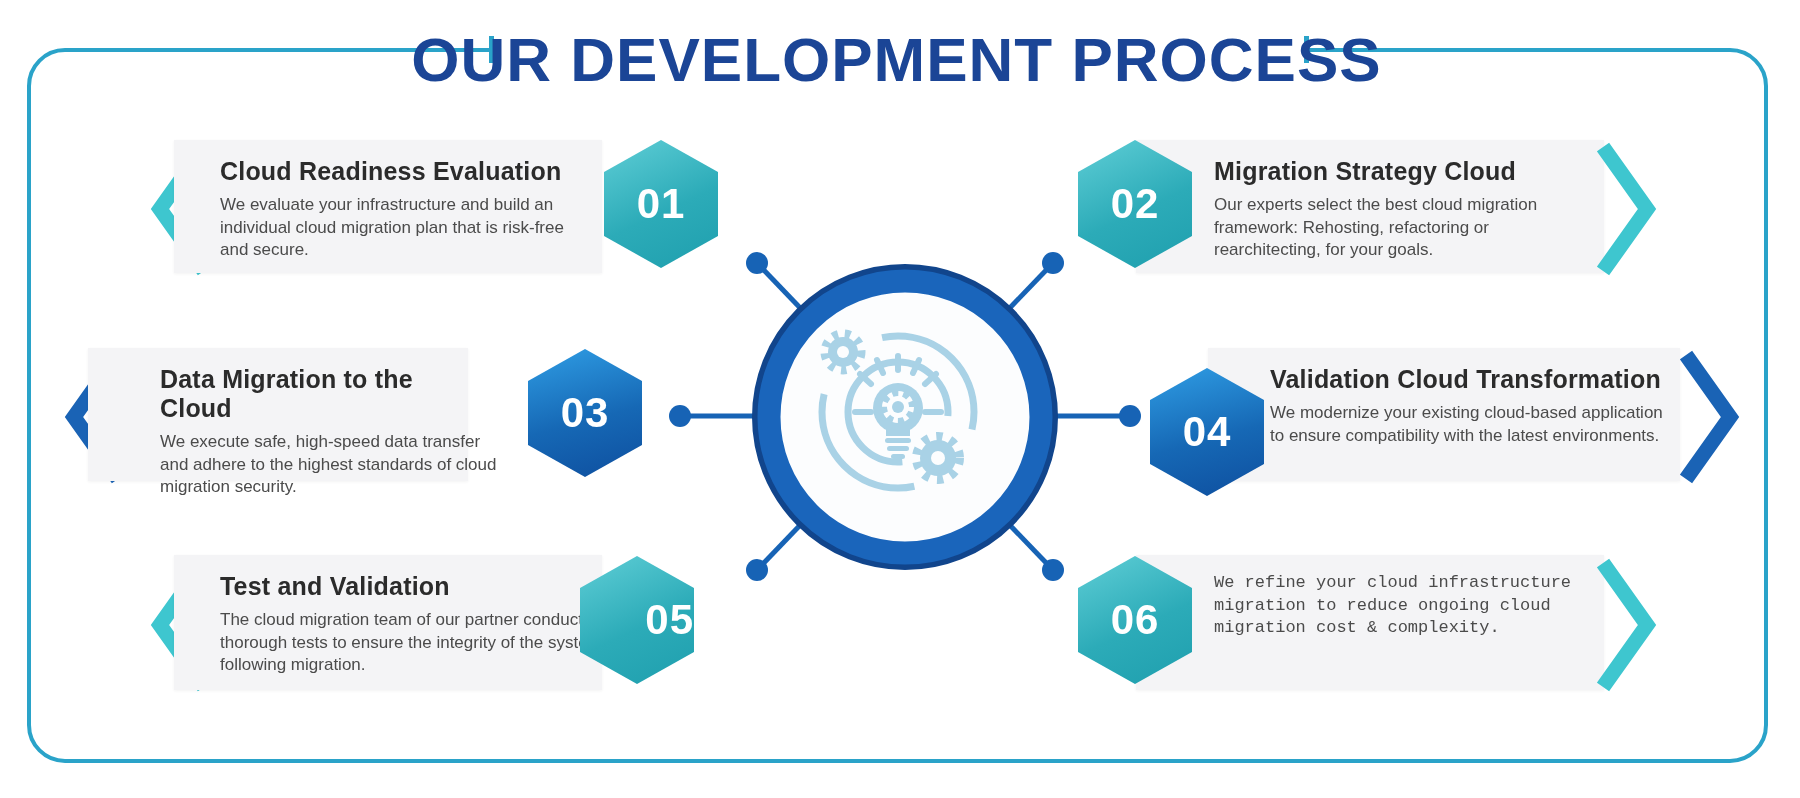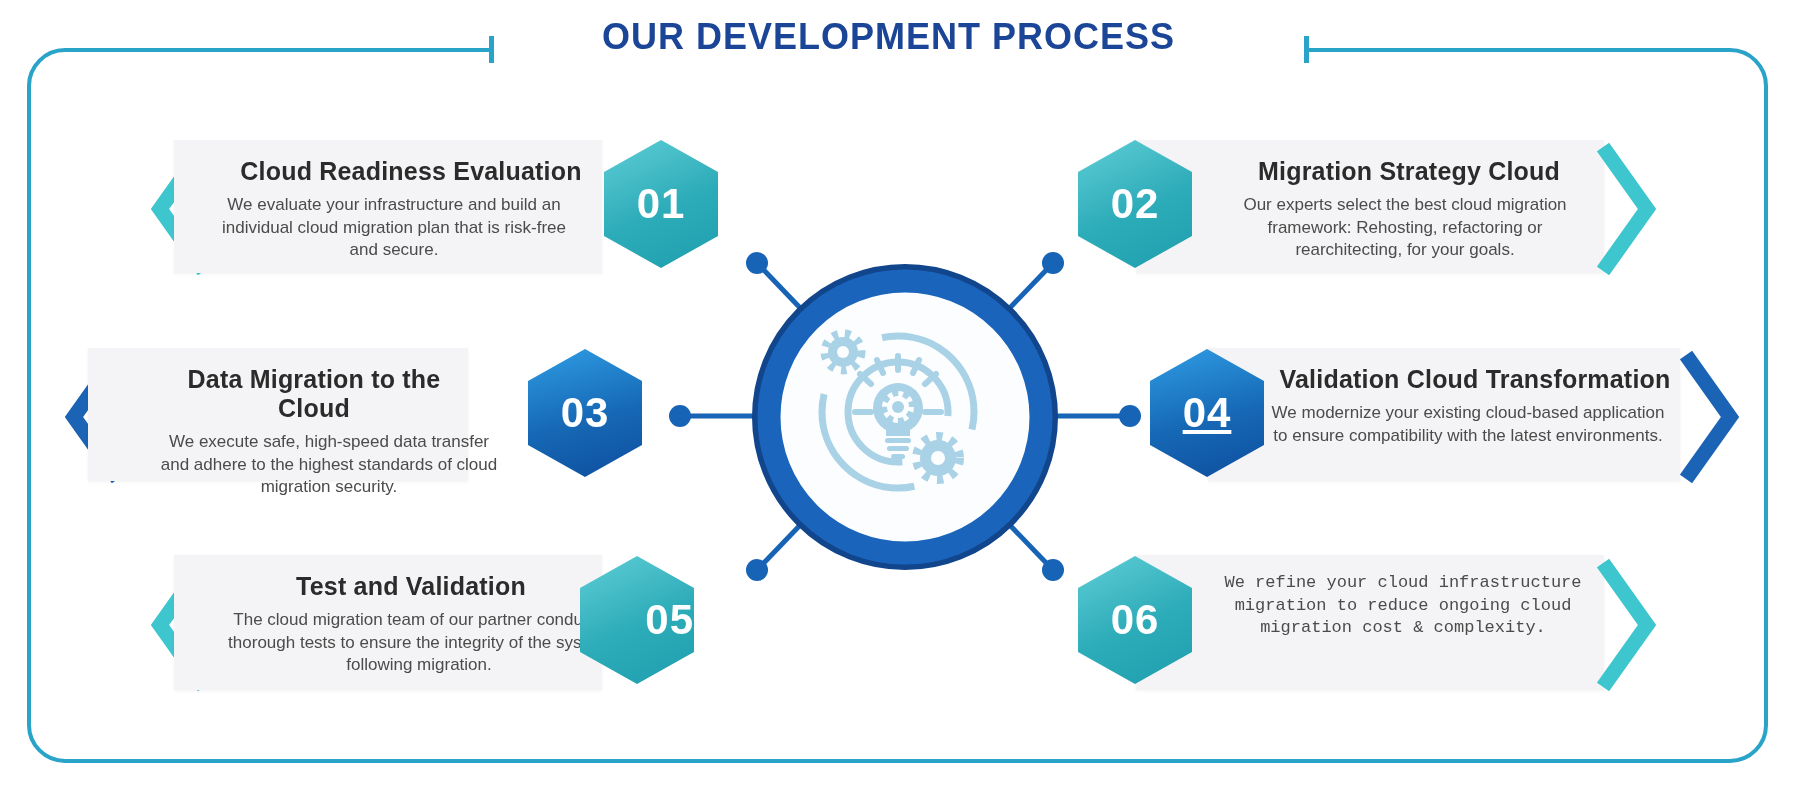--- a/index.html
+++ b/index.html
@@ -10,28 +10,27 @@
   
   .frame{
     position:absolute;left:27px;top:48px;width:1741px;height:715px;
     border:4px solid #2aa3c9;border-radius:38px;box-sizing:border-box;
   }
   .title-mask{position:absolute;left:492px;top:24px;width:814px;height:48px;background:#ffffff;}
   .title-tick{position:absolute;top:36px;width:5px;height:27px;background:#2aa3c9;}
   .title-tick.left{left:489px;}
   .title-tick.right{left:1304px;}
   .page-title{
-    position:absolute;left:0;top:16px;width:1777px;text-align:center;margin:0;
-    font-size:36px;font-weight:bold;letter-spacing:1px;color:#1b4596;
+    position:absolute;left:0;top:16px;width:1777px;text-align:center;margin:8px;
+    font-size:62px;font-weight:bold;letter-spacing:1px;color:#1b4596;
   }
   
   .card{
     position:absolute;background:#f4f4f6;box-sizing:border-box;
     box-shadow:0 1px 3px rgba(0,0,0,0.05);
-    text-align:center;
   }
   .card h2{margin:0 0 8px 0;font-size:25px;font-weight:bold;color:#2b2b2b;letter-spacing:.2px;}
   .card p{margin:0;font-size:17px;line-height:1.33;color:#4b4b4b;}
   
   .hex{
     position:absolute;width:114px;height:128px;
     clip-path:polygon(50% 0,100% 25%,100% 75%,50% 100%,0 75%,0 25%);
     display:flex;align-items:center;justify-content:center;
     color:#ffffff;font-size:42px;font-weight:bold;letter-spacing:1px;
   }
@@ -150,21 +149,21 @@
     <div class="hex blue" style="left:528px;top:349px;text-align:center;">
       <span>03</span>
     </div>
   </div>
 
   <div>
     <div class="card" style="left:1208px;top:348px;width:472px;height:133px;padding:17px 0 0 62px;">
       <h2>Validation Cloud Transformation</h2>
       <p style="width:396px;">We modernize your existing cloud-based application to ensure compatibility with the latest environments.</p>
     </div>
-    <div class="hex blue" style="left:1150px;top:349px;text-decoration:underline;">
+    <div class="hex blue" style="left:1150px;top:368px;">
       <span>04</span>
     </div>
     <svg class="chevron" style="left:1680px;top:349px;" width="64" height="136" viewBox="0 0 64 136">
       <path d="M6 6 L50 68 L6 130" fill="none" stroke="#1a63b5" stroke-width="15"></path>
     </svg>
   </div>
 
   <div>
     <svg class="chevron" style="left:146px;top:557px;" width="64" height="136" viewBox="0 0 64 136">
       <path d="M58 6 L14 68 L58 130" fill="none" stroke="#3ec6cf" stroke-width="15"></path>

